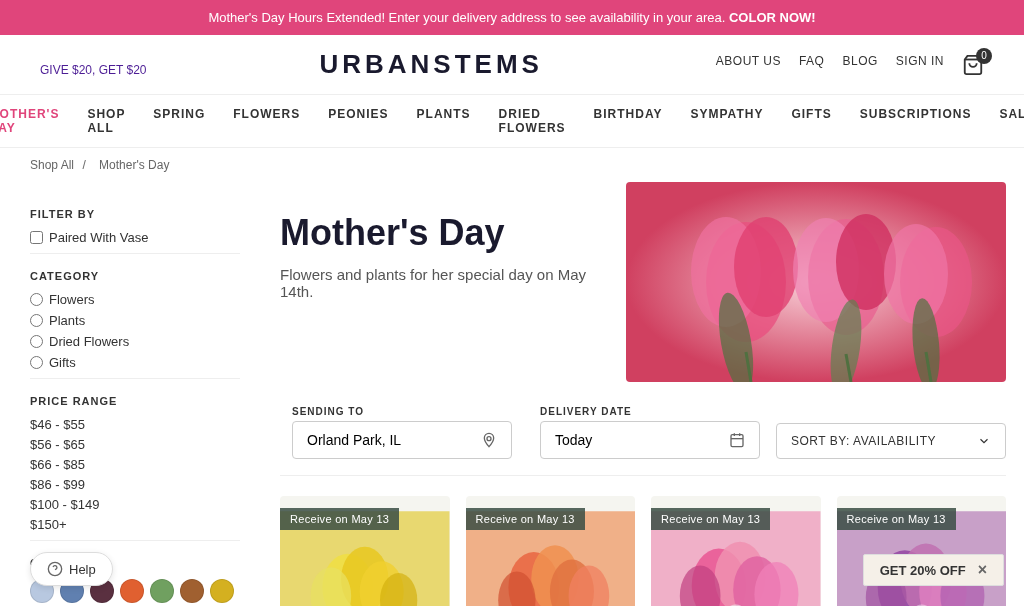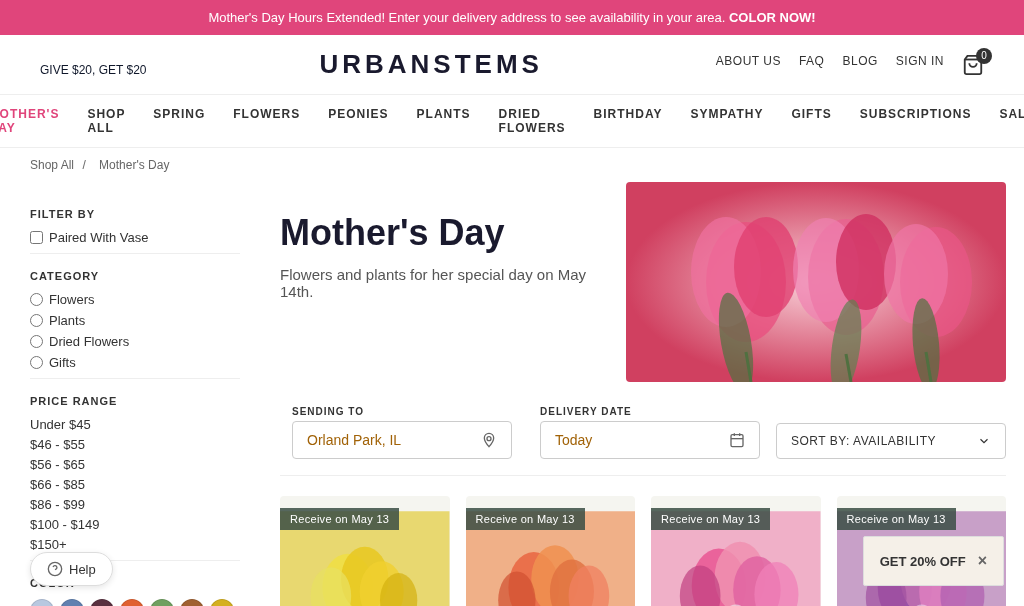--- a/index.html
+++ b/index.html
@@ -16,21 +16,21 @@
     .top-banner a { color: #fff; font-weight: bold; text-decoration: none; }
 
     
     .header {
       display: flex;
       align-items: center;
       justify-content: space-between;
       padding: 14px 40px;
       border-bottom: 1px solid #eee;
     }
-    .header-left { font-size: 12px; color: #0f172a; margin-top: 10px; }
+    .header-left { font-size: 12px; color: #4c1d95; margin-top: 10px; }
     .header-logo { font-size: 26px; letter-spacing: 4px; font-weight: bold; color: #1a1a2e; }
     .header-right { display: flex; align-items: flex-start; gap: 18px; font-size: 12px; color: #333; }
     .header-right a { text-decoration: none; color: #333; font-size: 12px; letter-spacing: 0.5px; }
     .cart-icon { position: relative; display: flex; align-items: center; }
     .cart-badge {
       position: absolute; top: -6px; right: -8px;
       background: #333; color: #fff;
       border-radius: 50%; width: 16px; height: 16px;
       font-size: 10px; display: flex; align-items: center; justify-content: center;
     }
@@ -149,21 +149,21 @@
       display: flex;
       align-items: center;
       border: 1px solid #ccc;
       border-radius: 4px;
       padding: 10px 14px;
       gap: 8px;
       cursor: pointer;
       width: 220px;
       background: #fff;
     }
-    .filter-input-text { flex: 1; font-size: 14px; color: #a16207; }
+    .filter-input-text { flex: 1; font-size: 14px; color: #000000; }
     .sort-select {
       display: flex;
       align-items: center;
       border: 1px solid #ccc;
       border-radius: 4px;
       padding: 10px 14px;
       gap: 16px;
       cursor: pointer;
       background: #fff;
       min-width: 230px;
@@ -198,21 +198,21 @@
       letter-spacing: 0.3px;
     }
 
     
     .discount-popup {
       position: fixed;
       bottom: 20px;
       right: 20px;
       background: #f5f0e8;
       border: 1px solid #ddd;
-      padding: 15px 16px;
+      padding: 6px 16px;
       display: flex;
       align-items: center;
       gap: 12px;
       font-size: 13px;
       font-weight: bold;
       color: #333;
       border-radius: 2px;
       z-index: 100;
     }
     .discount-close {
@@ -317,21 +317,20 @@
       <span>Dried Flowers</span>
     </label>
     <label class="filter-item">
       <input type="radio" name="category" style="">
       <span>Gifts</span>
     </label>
 
     <hr class="divider-line">
 
     <div class="sidebar-section-title">PRICE RANGE</div>
-    <div class="price-item">Under $45</div>
     <div class="price-item">$46 - $55</div>
     <div class="price-item">$56 - $65</div>
     <div class="price-item">$66 - $85</div>
     <div class="price-item">$86 - $99</div>
     <div class="price-item">$100 - $149</div>
     <div class="price-item">$150+</div>
 
     <hr class="divider-line">
 
     <div class="sidebar-section-title">COLOR</div>

